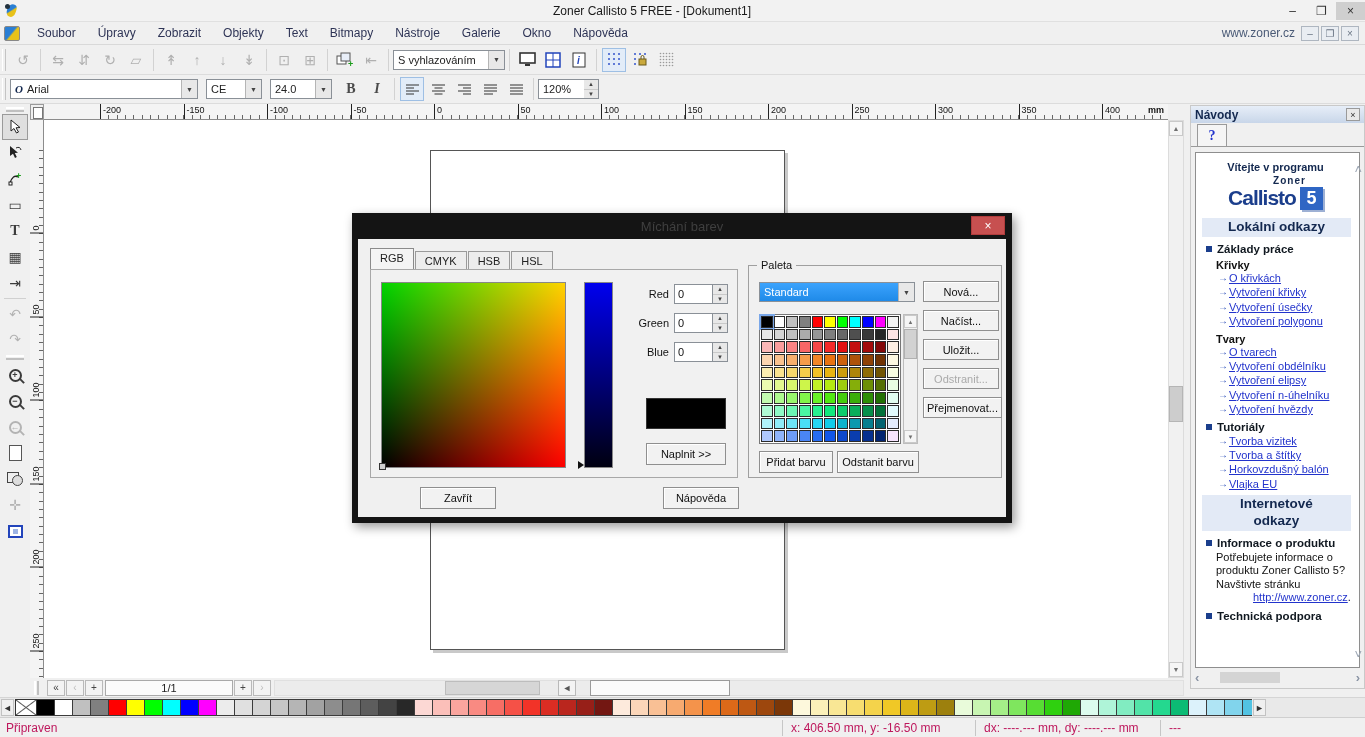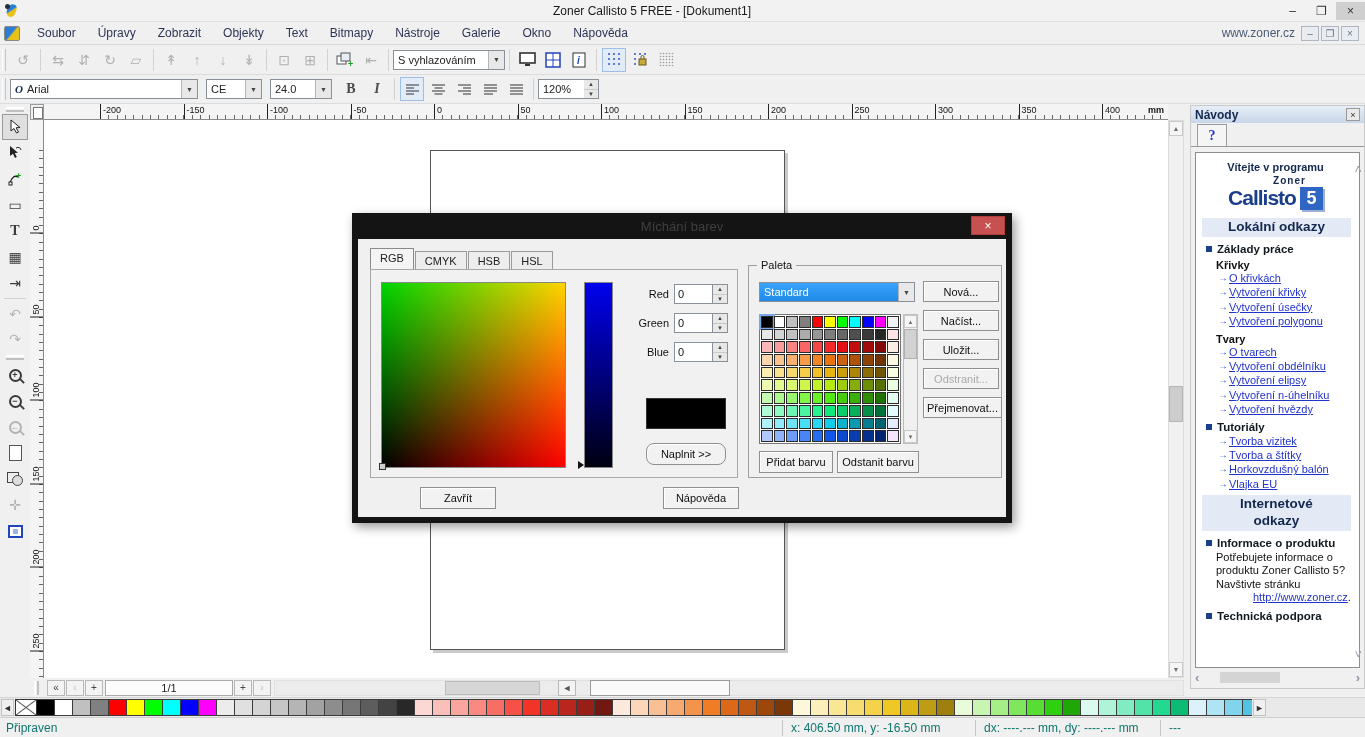--- a/index.html
+++ b/index.html
@@ -87,21 +87,21 @@
   .parrowbtn { position:absolute; left:283px; top:-1px; width:18px; height:16px; border:1px solid #b9b9b9; background:#f3f3f3; font-size:9px; color:#555; display:flex; align-items:center; justify-content:center; }
 
   .colorstrip { position:absolute; left:0; top:697px; width:100%; height:20px; background:#e9e9e9; border-top:1px solid #d5d5d5; display:flex; align-items:center; }
   .csarrow { width:13px; height:17px; font-size:9px; color:#333; display:flex; align-items:center; justify-content:center; background:#f0f0f0; border:1px solid #c2c2c2; margin:0 1px; }
   .noneswatch { width:22px; height:17px; border:1px solid #333; background:
       linear-gradient(to top right,transparent calc(50% - 1px),#555 50%,transparent calc(50% + 1px)),
       linear-gradient(to bottom right,transparent calc(50% - 1px),#555 50%,transparent calc(50% + 1px)),#fff; }
   .cswrap { display:flex; overflow:hidden; width:1215px; height:17px; }
   .cswatch { width:18px; height:17px; border:1px solid #3c3c3c; border-left:none; flex:0 0 auto; }
 
-  .statusbar { position:absolute; left:0; top:717px; width:100%; height:20px; background:#f0f0f0; border-top:1px solid #cfcfcf; display:flex; align-items:center; font-size:12px; color:#0f766e; }
+  .statusbar { position:absolute; left:0; top:717px; width:100%; height:20px; background:#f0f0f0; border-top:1px solid #cfcfcf; display:flex; align-items:center; font-size:12px; color:#be185d; }
   .statusbar .ready { padding-left:6px; flex:1; }
   .spanel { border-left:1px solid #c6c6c6; height:16px; line-height:16px; padding:0 8px; white-space:nowrap; }
   .sp1 { width:193px; } .sp2 { width:185px; } .sp3 { width:205px; }
 
   
   .dialog { position:absolute; left:352px; top:213px; width:660px; height:310px; background:#141414; z-index:50; box-shadow:3px 4px 10px rgba(0,0,0,.4); }
   .dtitle { height:26px; display:flex; align-items:center; justify-content:center; color:#3f3f3f; font-size:13px; position:relative; }
   .dclose { position:absolute; right:7px; top:3px; width:34px; height:19px; background:#c75050; border:1px solid #b13c3c; color:#fff; font-size:12px; display:flex; align-items:center; justify-content:center; }
   .dbody { position:absolute; left:6px; right:6px; top:26px; bottom:6px; background:#f0f0f0; }
   .tabs { position:absolute; left:12px; top:9px; display:flex; align-items:flex-end; height:21px; }
@@ -112,21 +112,21 @@
             background:linear-gradient(to top,#000,#00d400), linear-gradient(to right,#000,#ff0000); background-blend-mode:screen; }
   .gradmark { position:absolute; left:-3px; bottom:-3px; width:7px; height:7px; border:1px solid #333; background:#cfcfcf; }
   .bluebar { position:absolute; left:213px; top:12px; width:29px; height:186px; border:1px solid #888; background:linear-gradient(to bottom,#0000ee,#000010); }
   .barmark { position:absolute; left:-7px; bottom:-2px; width:0; height:0; border-top:4px solid transparent; border-bottom:4px solid transparent; border-left:6px solid #111; }
   .rgbrow { position:absolute; left:258px; display:flex; align-items:center; }
   .rgbrow label { width:40px; text-align:right; margin-right:5px; font-size:11px; color:#111; }
   .rgbrow input { width:39px; height:20px; border:1px solid #8a9097; font-size:11px; padding:0 3px; background:#fff; color:#111; }
   .preview { position:absolute; left:275px; top:128px; width:80px; height:31px; background:#000; border:1px solid #333; }
   .btn { background:#f2f2f2; border:1px solid #8f8f8f; box-shadow:inset 1px 1px 0 #fff; font-size:11px; color:#111; display:flex; align-items:center; justify-content:center; }
   .btn.dis { color:#aaa; }
-  .fillbtn { position:absolute; left:275px; top:173px; width:80px; height:22px;border-radius:8px; }
+  .fillbtn { position:absolute; left:275px; top:173px; width:80px; height:22px; }
   .group { position:absolute; left:390px; top:26px; width:254px; height:213px; border:1px solid #9f9f9f; }
   .glabel { position:absolute; left:8px; top:-7px; background:#f0f0f0; padding:0 4px; font-size:11px; color:#111; }
   .palcombo { position:absolute; left:10px; top:16px; width:156px; height:20px; }
   .palcombo .cval { background:linear-gradient(#3ba3fd,#1f8ae8); color:#fff; height:100%; display:flex; align-items:center; padding:0 4px; }
   .palgrid { position:absolute; left:10px; top:48px; width:142px; height:130px; display:grid; grid-template-columns:repeat(11,1fr); grid-auto-rows:1fr; background:#fff; border:1px solid #777; padding:1px; gap:1px; }
   .pcell { border:1px solid #2b2b2b; }
   .pcell.sel { outline:2px solid #7aa7e8; outline-offset:0; }
   .palscroll { position:absolute; left:154px; top:48px; width:15px; height:130px; background:#f0f0f0; border:1px solid #bdbdbd; }
   .palscroll .sbtn { width:13px; height:13px; font-size:6px; }
   .palscroll .thumb { position:absolute; top:14px; left:0; width:13px; height:30px; background:#d2d2d2; border:1px solid #b0b0b0; }

